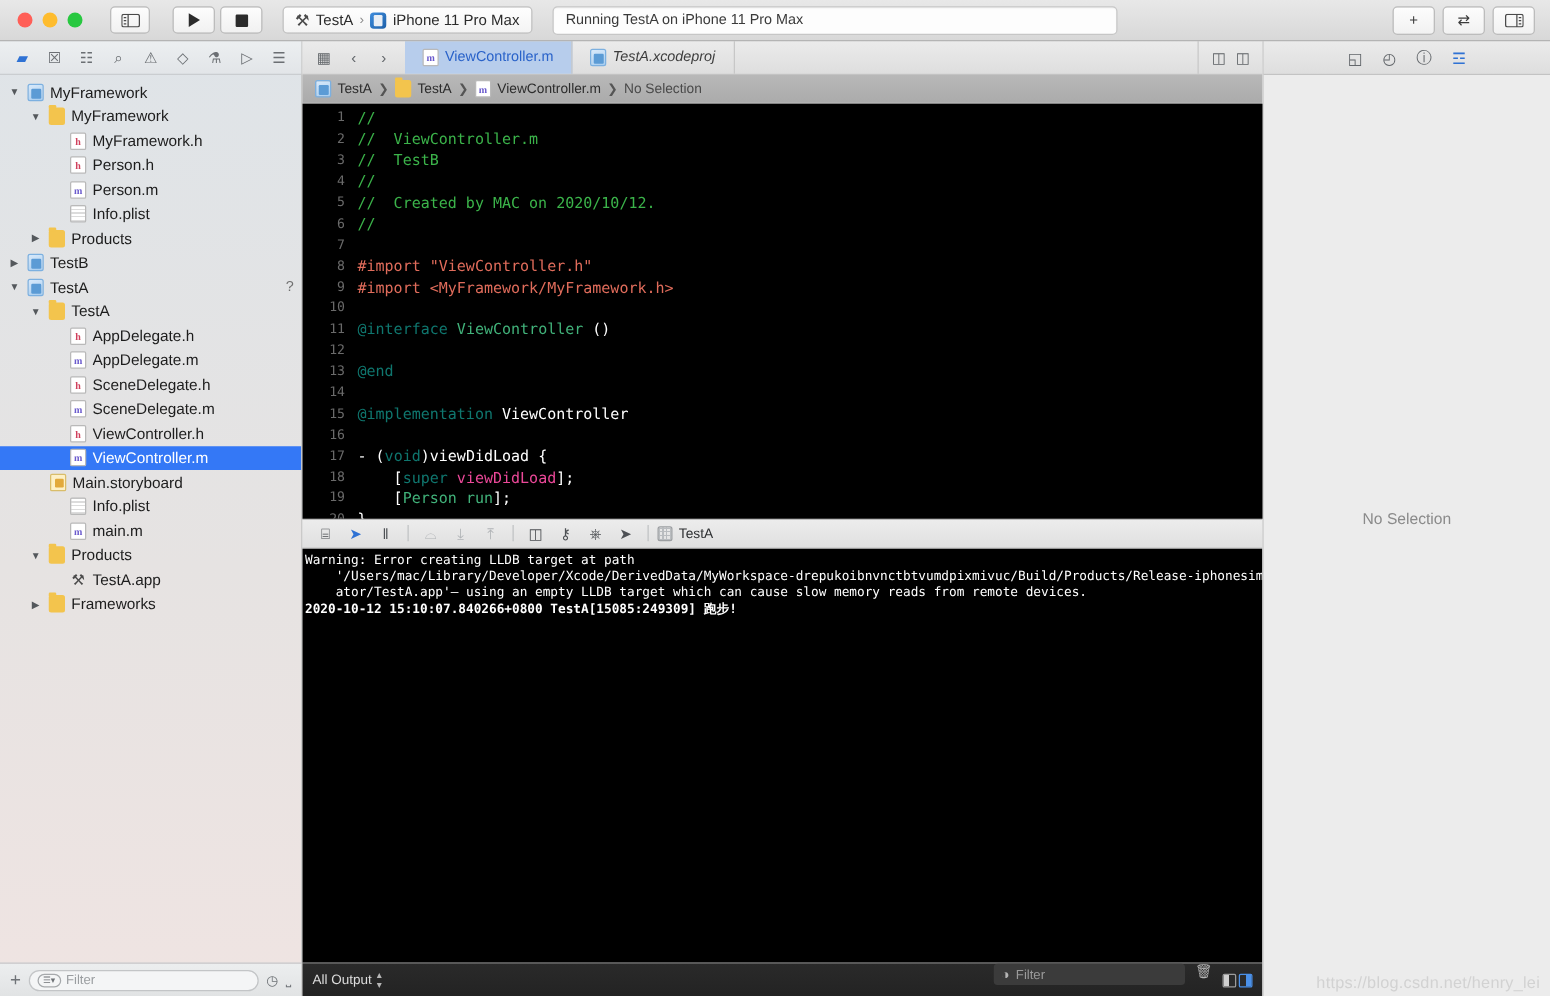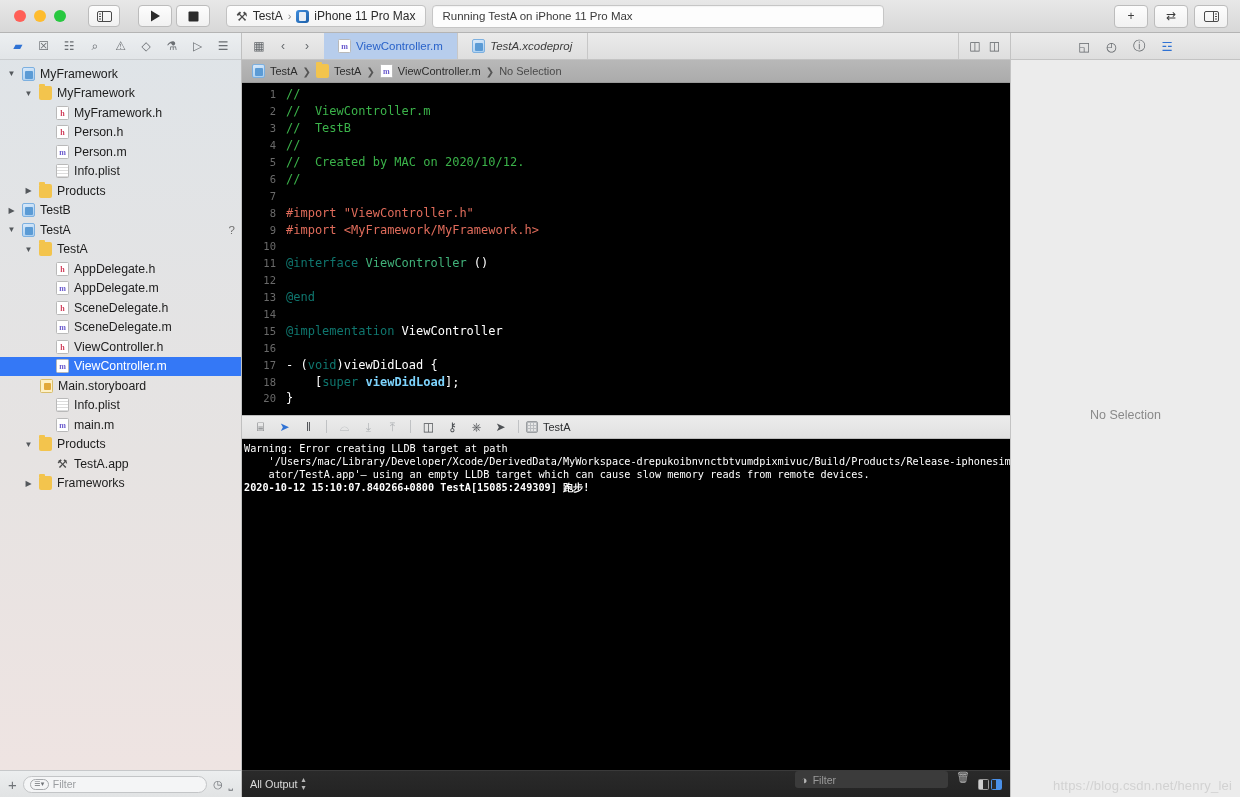--- a/index.html
+++ b/index.html
@@ -57,21 +57,21 @@
     background: linear-gradient(135deg,#3f8ddd,#1c5fa8);
     display:inline-block; position: relative;
   }
   .sim-icon:after{
     content:''; position:absolute; left:3px; top:2px;
     width:7px; height:9px; border-radius:1px; background:#e8eef5;
   }
   .hammer { font-size: 13px; color: #4a4a4a; }
 
   .activity {
-    flex: 1; margin-left: 6px; margin-right: 12px;
+    flex: 1; margin-left: 16px; margin-right: 12px;
     height: 23px; max-width: 452px;
     background: #fdfdfd;
     border: 1px solid #c6c6c6; border-radius: 4px;
     display: flex; align-items: center;
     padding: 0 10px;
     font-size: 11.5px; color: #3a3a3a;
     box-shadow: inset 0 1px 1px rgba(0,0,0,.04);
   }
   .title-right { margin-left: auto; display: flex; align-items: center; gap: 6px; padding-right: 4px;}
   .tbtn.plain { margin-left: 0; min-width: 34px; height: 23px; }
@@ -214,21 +214,21 @@
   .lno {
     width: 44px; flex: 0 0 44px; text-align: right; padding-right: 10px;
     color: #6a6a6a; font-size: 10.5px;
   }
   .ctext { color: #e6e6e6; }
   .c-com { color: #3bb34a; }
   .c-pre { color: #e06c5b; }
   .c-str { color: #e06c5b; }
   .c-kw  { color: #0f766e; }
   .c-type{ color: #41b27a; }
-  .c-fn  { color: #7dd3fc; font-weight: bold; }
+  .c-fn  { color: #ec4899; }
   .c-plain { color: #ffffff; }
 
   
   .debugbar {
     height: 24px; flex: 0 0 24px;
     background: linear-gradient(to bottom,#ececec,#e0e0e0);
     border-top: 1px solid #bdbdbd; border-bottom: 1px solid #bdbdbd;
     display: flex; align-items: center; gap: 3px; padding: 0 8px;
     font-size: 11px; color: #4d5054;
   }
@@ -554,20 +554,21 @@
           <div class="cline"><span class="lno">9</span><span class="ctext"><span class="c-pre">#import </span><span class="c-str">&lt;MyFramework/MyFramework.h&gt;</span></span></div>
           <div class="cline"><span class="lno">10</span><span class="ctext"></span></div>
           <div class="cline"><span class="lno">11</span><span class="ctext"><span class="c-kw">@interface </span><span class="c-type">ViewController </span><span class="c-plain">()</span></span></div>
           <div class="cline"><span class="lno">12</span><span class="ctext"></span></div>
           <div class="cline"><span class="lno">13</span><span class="ctext"><span class="c-kw">@end</span></span></div>
           <div class="cline"><span class="lno">14</span><span class="ctext"></span></div>
           <div class="cline"><span class="lno">15</span><span class="ctext"><span class="c-kw">@implementation </span><span class="c-plain">ViewController</span></span></div>
           <div class="cline"><span class="lno">16</span><span class="ctext"></span></div>
           <div class="cline"><span class="lno">17</span><span class="ctext"><span class="c-plain">- (</span><span class="c-kw">void</span><span class="c-plain">)viewDidLoad {</span></span></div>
           <div class="cline"><span class="lno">18</span><span class="ctext"><span class="c-plain">    [</span><span class="c-kw">super</span><span class="c-plain"> </span><span class="c-fn">viewDidLoad</span><span class="c-plain">];</span></span></div>
+          <div class="cline"><span class="lno">19</span><span class="ctext"><span class="c-plain">    [</span><span class="c-type">Person</span><span class="c-plain"> </span><span class="c-type">run</span><span class="c-plain">];</span></span></div>
           <div class="cline"><span class="lno">20</span><span class="ctext"><span class="c-plain">}</span></span></div>
         </div>
 
       <div class="debugbar" id="debugbar">
           <span class="dbg-ic ">⌸</span>
           <span class="dbg-ic blue">➤</span>
           <span class="dbg-ic ">‖</span>
           <span class="dbg-div"></span>
           <span class="dbg-ic faded">⌓</span>
           <span class="dbg-ic faded">⤓</span>

